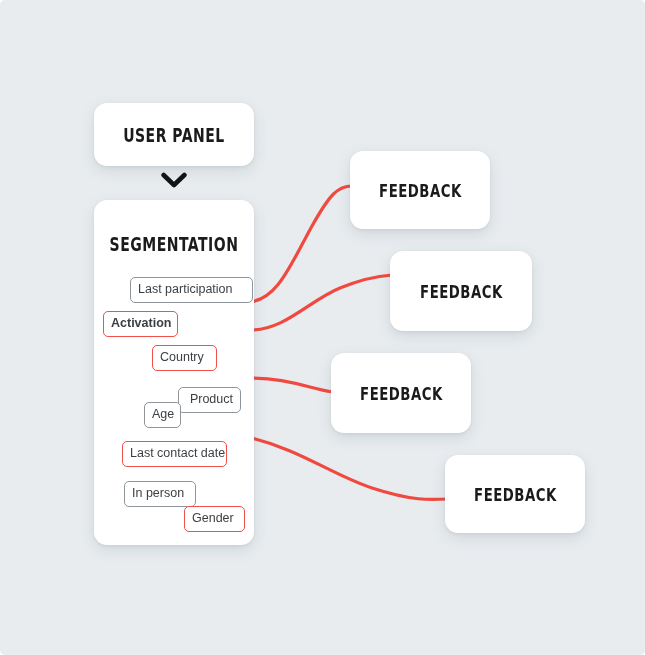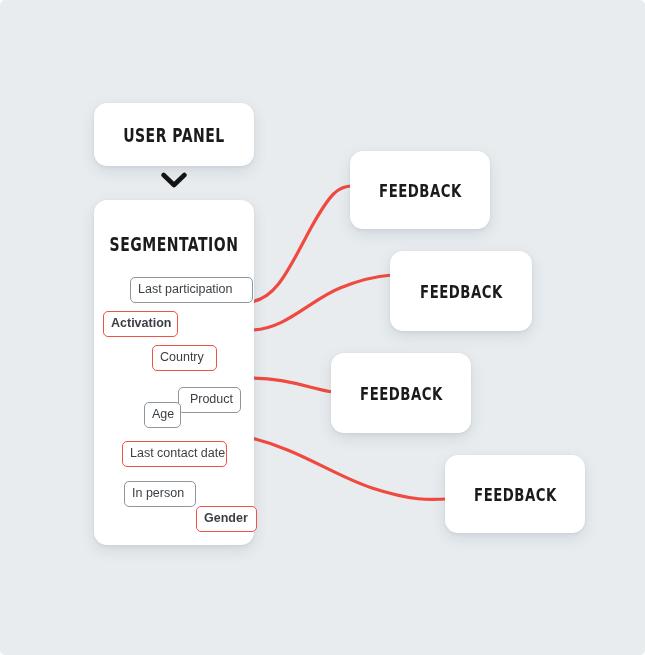--- a/index.html
+++ b/index.html
@@ -166,21 +166,21 @@
   </div>
 
   <div id="tag-container">
       <div class="tag" style="left: 130px; top: 277px; width: 123px;"><span>Last participation</span></div>
       <div class="tag active" style="left: 103px; top: 311px; width: 75px; font-weight: bold;"><span>Activation</span></div>
       <div class="tag active" style="left: 152px; top: 345px; width: 65px;"><span>Country</span></div>
       <div class="tag" style="left: 178px; top: 387px; width: 63px; text-align: right;"><span>Product</span></div>
       <div class="tag" style="left: 120px; top: 402px; width: 37px; margin-left: 24px;"><span>Age</span></div>
       <div class="tag active" style="left: 122px; top: 441px; width: 105px;"><span>Last contact date</span></div>
       <div class="tag" style="left: 104px; top: 481px; width: 72px; margin-left: 20px;"><span>In person</span></div>
-      <div class="tag active" style="left: 196px; top: 506px; width: 61px; font-weight: bold;"><span>Gender</span></div>
+      <div class="tag active" style="left: 184px; top: 506px; width: 61px;"><span>Gender</span></div>
     </div>
 
   <div class="card feedback-card" id="feedback-1">
     <span class="card-title">FEEDBACK</span>
   </div>
   <div class="card feedback-card" id="feedback-2">
     <span class="card-title">FEEDBACK</span>
   </div>
   <div class="card feedback-card" id="feedback-3">
     <span class="card-title">FEEDBACK</span>

